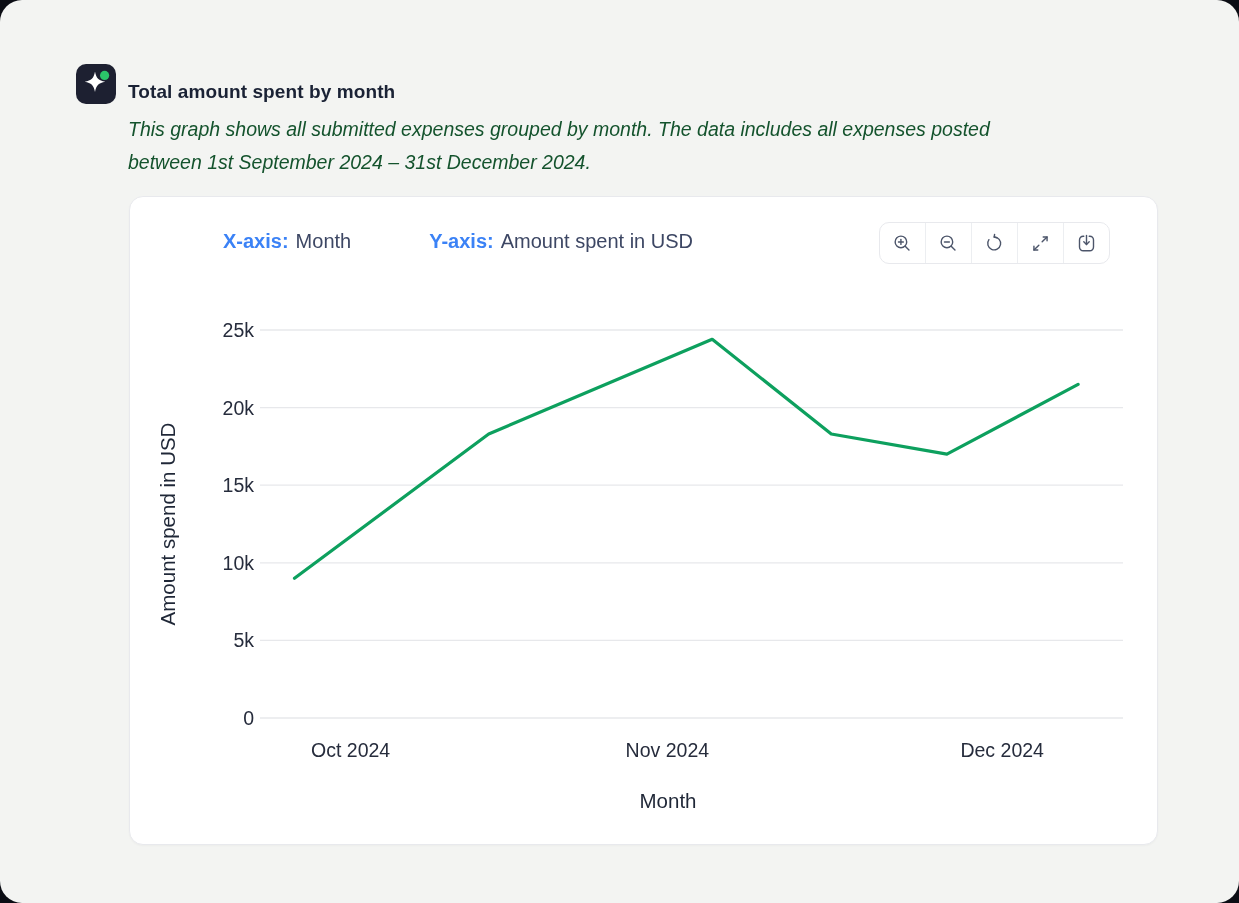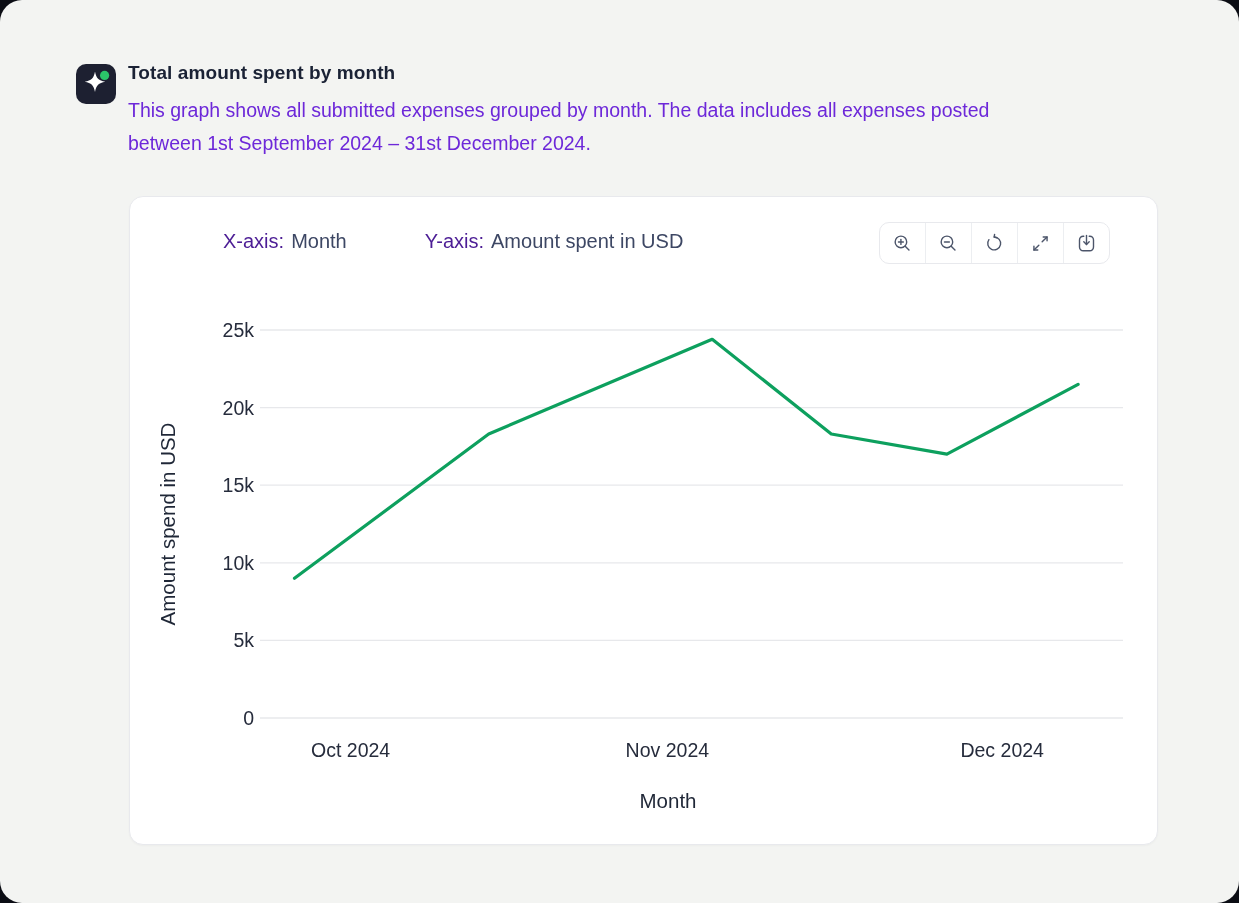--- a/index.html
+++ b/index.html
@@ -17,50 +17,51 @@
     overflow: hidden;
   }
   
   .app-icon {
     position: absolute; left: 76px; top: 64px;
     width: 40px; height: 40px;
     border-radius: 10px;
     background: #1d2031;
   }
   .header-text {
-    position: absolute; left: 128px; top: 61px;
+    position: absolute; left: 128px; top: 80px;
     width: 1035px;
   }
   .page-title {
     font-size: 19px; font-weight: 700; line-height: 24px;
     color: #1a2235;
     letter-spacing: 0.1px;
   }
   .page-desc {
     margin-top: 9px;
     font-size: 19.5px; line-height: 33px;
-    color: #6d28d9;
+    color: #14532d;
+    font-style: italic;
   }
   
   .card {
     position: absolute; left: 129px; top: 196px;
     width: 1029px; height: 649px;
     background: #ffffff;
     border: 1px solid #e8e9ed;
     border-radius: 14px;
     box-sizing: border-box;
     box-shadow: 0 1px 2px rgba(20,25,40,0.03);
   }
   .axis-info {
     position: absolute; left: 93px; top: 31px;
     display: flex; gap: 78px;
     font-size: 20px; line-height: 26px;
     white-space: nowrap;
   }
-  .axis-info .prefix { font-weight: 400; color: #4c1d95; margin-right: 7px; }
+  .axis-info .prefix { font-weight: 700; color: #3b82f6; margin-right: 7px; }
   .axis-info .value  { font-weight: 400; color: #3d4764; }
   
   .toolbar {
     position: absolute; right: 47px; top: 25px;
     height: 40px;
     display: flex; align-items: center;
     background: #ffffff;
     border: 1px solid #e8e9ed;
     border-radius: 10px;
     overflow: hidden;

